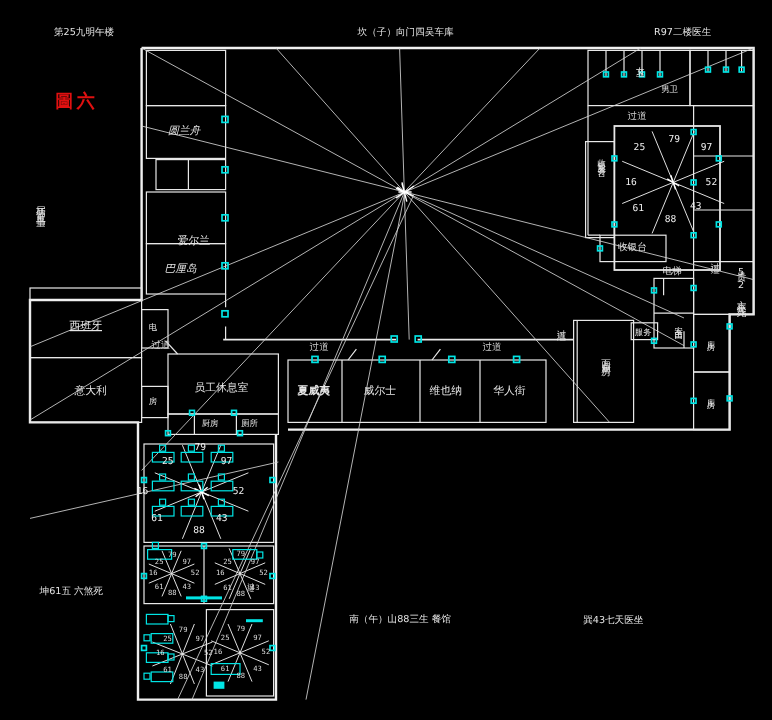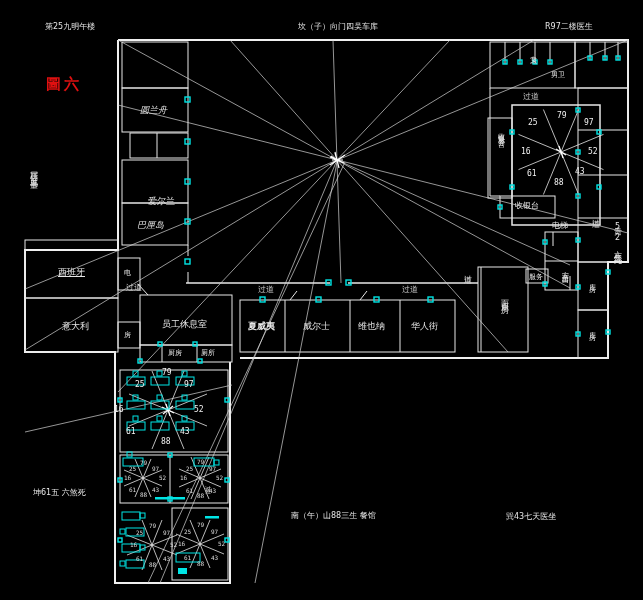--- a/index.html
+++ b/index.html
@@ -201,21 +201,21 @@
   </g>
 </svg>
 
 <div class="lbl t8" style="left:45px;top:22px;">第25九明午楼</div>
 <div class="lbl t8" style="left:298px;top:22px;">坎（子）向门四吴车库</div>
 <div class="lbl t8" style="left:545px;top:22px;">R97二楼医生</div>
 <div class="lbl t8 vtext" style="left:28px;top:165px;height:80px;">届估一至鸟量</div>
 <div class="lbl t8 vtext" style="left:612px;top:220px;height:90px;">贵52六生气死</div>
 <div class="lbl t8" style="left:33px;top:488px;">坤61五 六煞死</div>
 <div class="lbl t8" style="left:291px;top:511px;">南（午）山88三生 餐馆</div>
-<div class="lbl t8" style="left:506px;top:512px;">巽43七天医坐</div>
+<div class="lbl t8" style="left:486px;top:512px;">巽43七天医坐</div>
 <div class="figtag" style="left:46px;top:75px;">圖六</div>
 
 <div class="lbl" style="left:140px;top:105px;font-style:italic;">圆兰舟</div>
 <div class="lbl" style="left:148px;top:172px;margin-top:24px;">爱尔兰</div>
 <div class="lbl" style="left:137px;top:220px;font-style:italic;">巴厘岛</div>
 <div class="lbl" style="left:58px;top:267px;text-decoration:underline;">西班牙</div>
 <div class="lbl" style="left:62px;top:321px;">意大利</div>
 <div class="lbl t7" style="left:124px;top:268px;">电</div>
 <div class="lbl t7" style="left:124px;top:330px;">房</div>
 <div class="lbl" style="left:162px;top:319px;">员工休息室</div>

